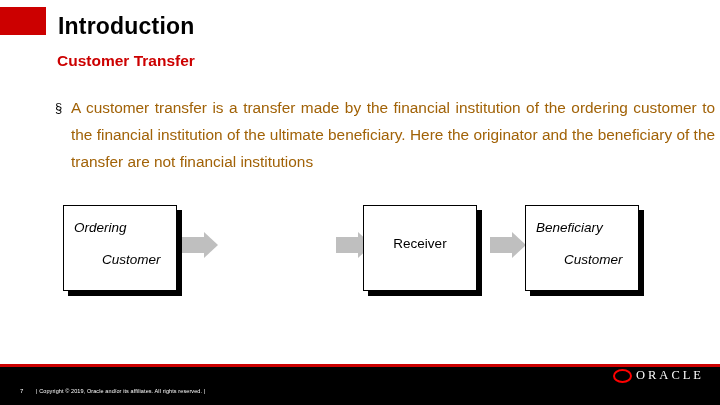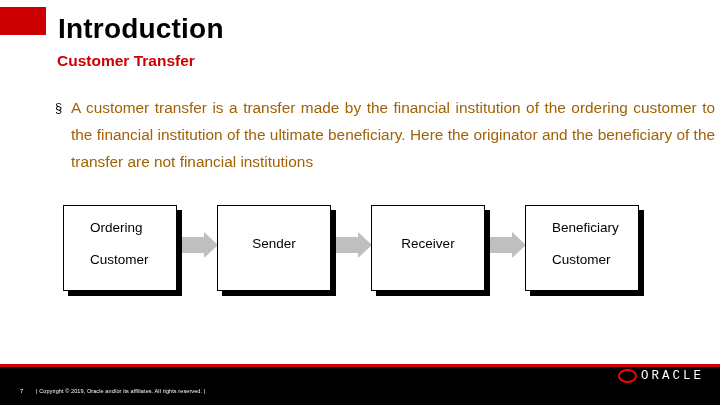--- a/index.html
+++ b/index.html
@@ -23,21 +23,21 @@
     width: 46px;
     height: 28px;
     background: #cc0000;
   }
 
   
   .slide-title {
     position: absolute;
     left: 58px;
     top: 13px;
-    font-size: 28px;
+    font-size: 23px;
     font-weight: bold;
     color: #000000;
     letter-spacing: 0.2px;
   }
 
   
   .slide-subtitle {
     position: absolute;
     left: 57px;
     top: 52px;
@@ -81,27 +81,28 @@
   }
   .proc-box {
     position: absolute;
     background: #ffffff;
     border: 1.5px solid #000000;
     box-shadow: 5px 5px 0 0 #000000;
     box-sizing: border-box;
   }
   .proc-box .line {
     position: absolute;
-    left: 26px;
+    left: 10px;
     font-size: 13.5px;
     color: #000000;
     white-space: nowrap;
+    font-style: italic;
   }
   .proc-box .line1 { top: 14px; }
-  .proc-box .line2 { top: 46px; }
+  .proc-box .line2 { top: 46px; margin-left: 28px; }
   .proc-box .center {
     position: absolute;
     left: 0;
     right: 0;
     top: 30px;
     text-align: center;
     font-size: 13.5px;
     color: #000000;
   }
 
@@ -171,21 +172,21 @@
     width: 15px;
     height: 10px;
     border: 2px solid #ff0000;
     border-radius: 50% / 50%;
     margin-right: 4px;
   }
   .oracle-logo .o-text {
     color: #ffffff;
     font-size: 12.5px;
     letter-spacing: 3px;
-    font-family: Liberation Mono, monospace;
+    font-family: Liberation Serif, serif;
   }
 </style>
 </head>
 <body>
 
 <div class="corner-block"></div>
 
 <div class="slide-title">Introduction</div>
 
 <div class="slide-subtitle">Customer Transfer</div>
@@ -200,30 +201,27 @@
   <div class="proc-box" style="left:6px; top:0; width:114px; height:86px;">
     <span class="line line1">Ordering</span>
     <span class="line line2">Customer</span>
   </div>
 
   <div class="arrow" style="left:125px; width:36px;">
     <div class="shaft" style="width:24px;"></div>
     <div class="head" style="left:22px;"></div>
   </div>
 
-  <div class="proc-box" style="left:160px; top:0; width:114px; height:86px;">
-    <span class="center">Sender</span>
-  </div>
 
   <div class="arrow" style="left:279px; width:36px;">
     <div class="shaft" style="width:24px;"></div>
     <div class="head" style="left:22px;"></div>
   </div>
 
-  <div class="proc-box" style="left:314px; top:0; width:114px; height:86px;">
+  <div class="proc-box" style="left:306px; top:0; width:114px; height:86px;">
     <span class="center">Receiver</span>
   </div>
 
   <div class="arrow" style="left:433px; width:36px;">
     <div class="shaft" style="width:24px;"></div>
     <div class="head" style="left:22px;"></div>
   </div>
 
   <div class="proc-box" style="left:468px; top:0; width:114px; height:86px;">
     <span class="line line1">Beneficiary</span>

